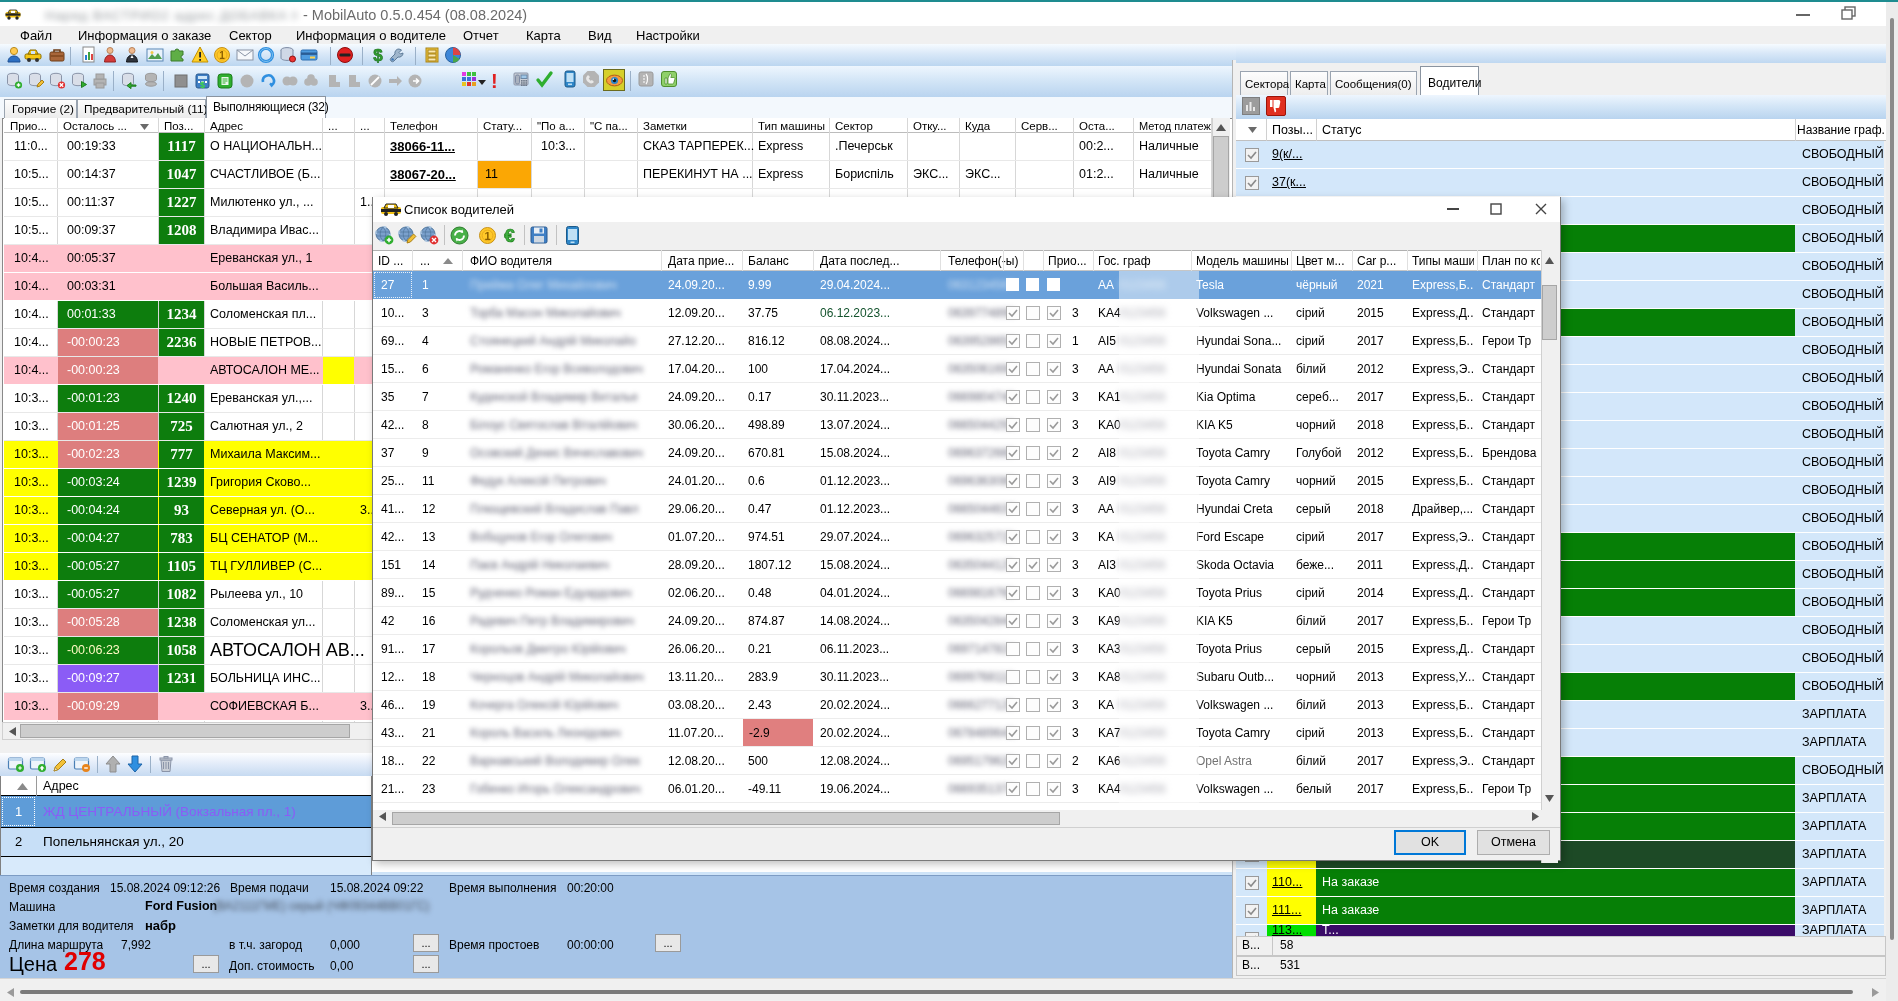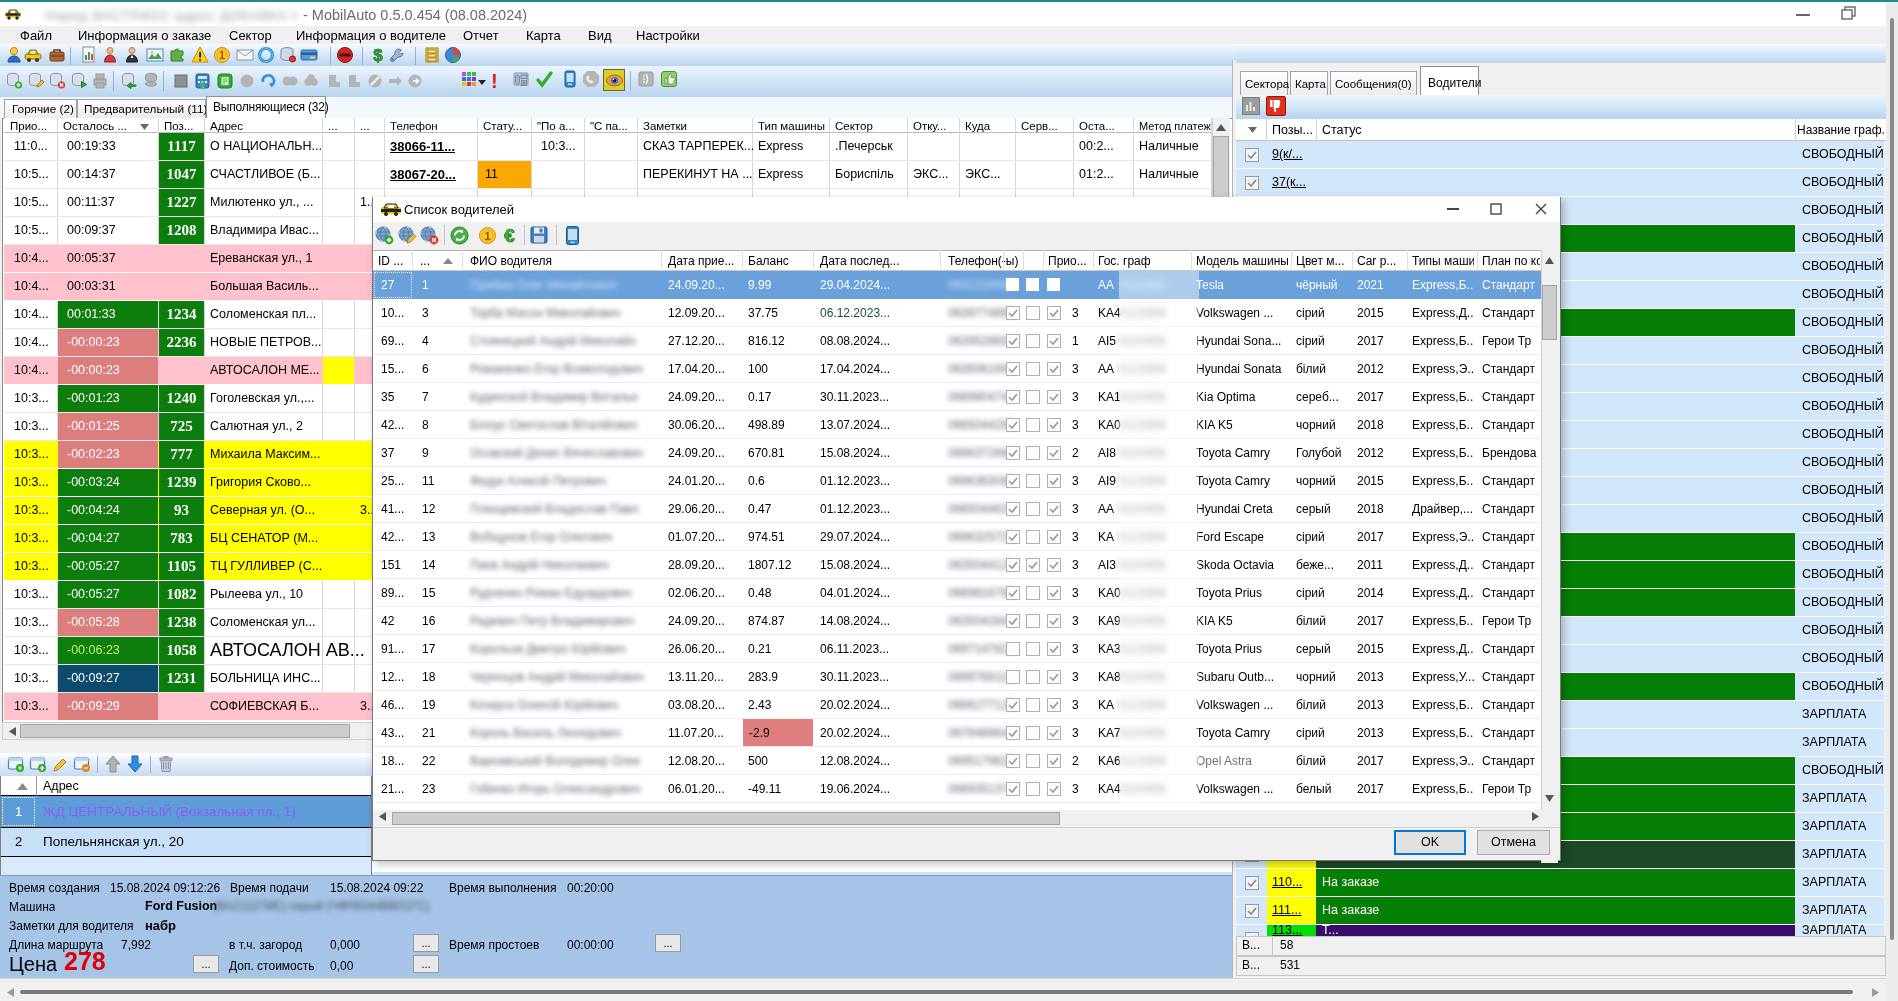--- a/index.html
+++ b/index.html
@@ -365,21 +365,21 @@
 <div style="left:210px;top:329px;line-height:27px;font-size:12.5px">НОВЫЕ ПЕТРОВ...</div>
 <div style="left:4px;top:356px;width:1207px;height:1px;background:#e8e8e8"></div>
 <div style="left:4px;top:357px;width:1207px;height:27px;background:#ffc1cc"></div>
 <div style="left:14px;top:357px;line-height:27px">10:4...</div>
 <div style="left:58px;top:357px;width:100px;height:27px;background:#dd7e7e;color:#fff;line-height:27px;padding-left:9px">-00:00:23</div>
 <div style="left:210px;top:357px;line-height:27px;font-size:12.5px">АВТОСАЛОН МЕ...</div>
 <div style="left:4px;top:384px;width:1207px;height:1px;background:#fff"></div>
 <div style="left:14px;top:385px;line-height:27px">10:3...</div>
 <div style="left:58px;top:385px;width:100px;height:27px;background:#0d7d0d;color:#fff;line-height:27px;padding-left:9px">-00:01:23</div>
 <div style="left:159px;top:385px;width:45px;height:27px;background:#0d7d0d;color:#fff;line-height:27px;text-align:center;font-family:'Liberation Serif',serif;font-weight:bold;font-size:15px">1240</div>
-<div style="left:210px;top:385px;line-height:27px;font-size:12.5px">Гоголевская ул.,...</div>
+<div style="left:210px;top:385px;line-height:27px;font-size:12.5px">Ереванская ул.,...</div>
 <div style="left:4px;top:412px;width:1207px;height:1px;background:#e8e8e8"></div>
 <div style="left:14px;top:413px;line-height:27px">10:3...</div>
 <div style="left:58px;top:413px;width:100px;height:27px;background:#dd7e7e;color:#fff;line-height:27px;padding-left:9px">-00:01:25</div>
 <div style="left:159px;top:413px;width:45px;height:27px;background:#0d7d0d;color:#fff;line-height:27px;text-align:center;font-family:'Liberation Serif',serif;font-weight:bold;font-size:15px">725</div>
 <div style="left:210px;top:413px;line-height:27px;font-size:12.5px">Салютная ул., 2</div>
 <div style="left:4px;top:440px;width:1207px;height:1px;background:#e8e8e8"></div>
 <div style="left:4px;top:441px;width:1207px;height:27px;background:#ffff00"></div>
 <div style="left:14px;top:441px;line-height:27px">10:3...</div>
 <div style="left:58px;top:441px;width:100px;height:27px;background:#dd7e7e;color:#fff;line-height:27px;padding-left:9px">-00:02:23</div>
 <div style="left:159px;top:441px;width:45px;height:27px;background:#0d7d0d;color:#fff;line-height:27px;text-align:center;font-family:'Liberation Serif',serif;font-weight:bold;font-size:15px">777</div>
@@ -413,26 +413,26 @@
 <div style="left:58px;top:581px;width:100px;height:27px;background:#0d7d0d;color:#fff;line-height:27px;padding-left:9px">-00:05:27</div>
 <div style="left:159px;top:581px;width:45px;height:27px;background:#0d7d0d;color:#fff;line-height:27px;text-align:center;font-family:'Liberation Serif',serif;font-weight:bold;font-size:15px">1082</div>
 <div style="left:210px;top:581px;line-height:27px;font-size:12.5px">Рылеева ул., 10</div>
 <div style="left:4px;top:608px;width:1207px;height:1px;background:#e8e8e8"></div>
 <div style="left:14px;top:609px;line-height:27px">10:3...</div>
 <div style="left:58px;top:609px;width:100px;height:27px;background:#dd7e7e;color:#fff;line-height:27px;padding-left:9px">-00:05:28</div>
 <div style="left:159px;top:609px;width:45px;height:27px;background:#0d7d0d;color:#fff;line-height:27px;text-align:center;font-family:'Liberation Serif',serif;font-weight:bold;font-size:15px">1238</div>
 <div style="left:210px;top:609px;line-height:27px;font-size:12.5px">Соломенская ул...</div>
 <div style="left:4px;top:636px;width:1207px;height:1px;background:#e8e8e8"></div>
 <div style="left:14px;top:637px;line-height:27px">10:3...</div>
-<div style="left:58px;top:637px;width:100px;height:27px;background:#0d7d0d;color:#bef264;line-height:27px;padding-left:9px">-00:06:23</div>
+<div style="left:58px;top:637px;width:100px;height:27px;background:#0d7d0d;color:#fef9c3;line-height:27px;padding-left:9px">-00:06:23</div>
 <div style="left:159px;top:637px;width:45px;height:27px;background:#0d7d0d;color:#fff;line-height:27px;text-align:center;font-family:'Liberation Serif',serif;font-weight:bold;font-size:15px">1058</div>
 <div style="left:210px;top:637px;line-height:27px;font-size:18px">АВТОСАЛОН АВ...</div>
 <div style="left:4px;top:664px;width:1207px;height:1px;background:#e8e8e8"></div>
 <div style="left:14px;top:665px;line-height:27px">10:3...</div>
-<div style="left:58px;top:665px;width:100px;height:27px;background:#0c4a6e;color:#fff;line-height:27px;padding-left:9px">-00:09:27</div>
+<div style="left:58px;top:665px;width:100px;height:27px;background:#8b5cf6;color:#fff;line-height:27px;padding-left:9px">-00:09:27</div>
 <div style="left:159px;top:665px;width:45px;height:27px;background:#0d7d0d;color:#fff;line-height:27px;text-align:center;font-family:'Liberation Serif',serif;font-weight:bold;font-size:15px">1231</div>
 <div style="left:210px;top:665px;line-height:27px;font-size:12.5px">БОЛЬНИЦА ИНС...</div>
 <div style="left:4px;top:692px;width:1207px;height:1px;background:#e8e8e8"></div>
 <div style="left:4px;top:693px;width:1207px;height:27px;background:#ffc1cc"></div>
 <div style="left:14px;top:693px;line-height:27px">10:3...</div>
 <div style="left:58px;top:693px;width:100px;height:27px;background:#dd7e7e;color:#fff;line-height:27px;padding-left:9px">-00:09:29</div>
 <div style="left:210px;top:693px;line-height:27px;font-size:12.5px">СОФИЕВСКАЯ Б...</div>
 <div style="left:4px;top:720px;width:1207px;height:1px;background:#fff"></div>
 <div style="left:390px;top:133px;line-height:27px;font-size:13px"><b style="text-decoration:underline">38066-11...</b></div>
 <div style="left:541px;top:133px;line-height:27px">10:3...</div>

